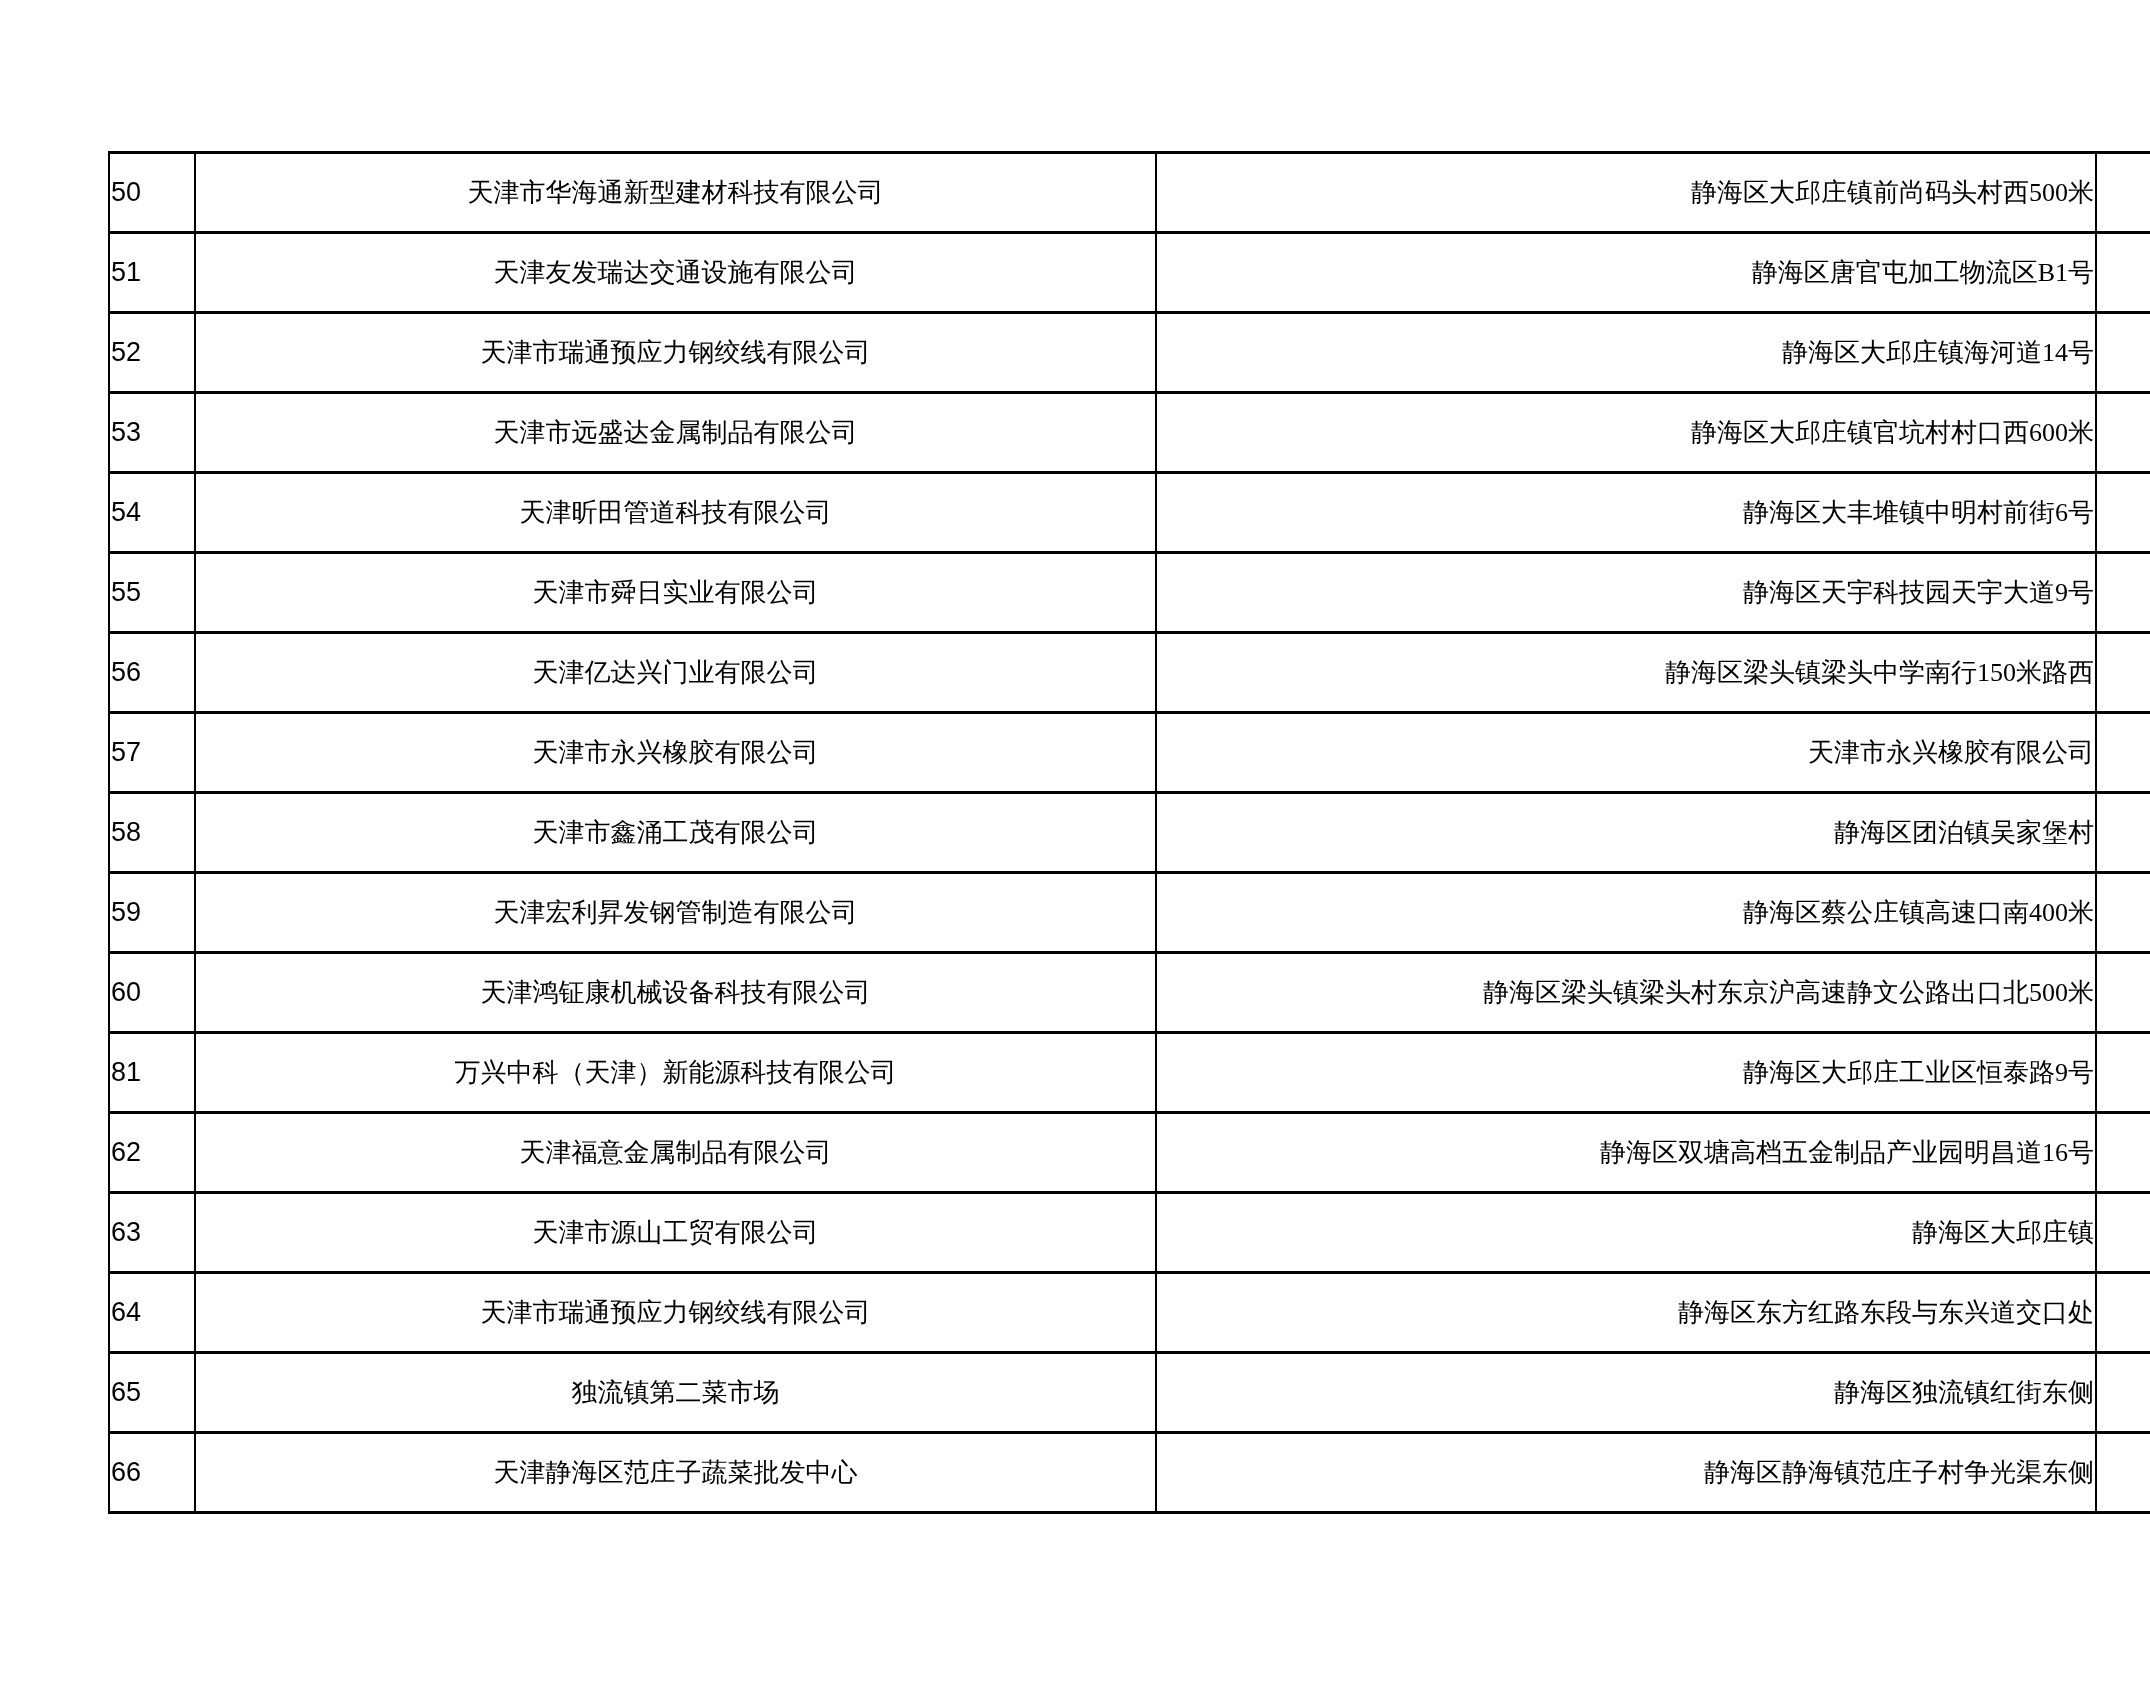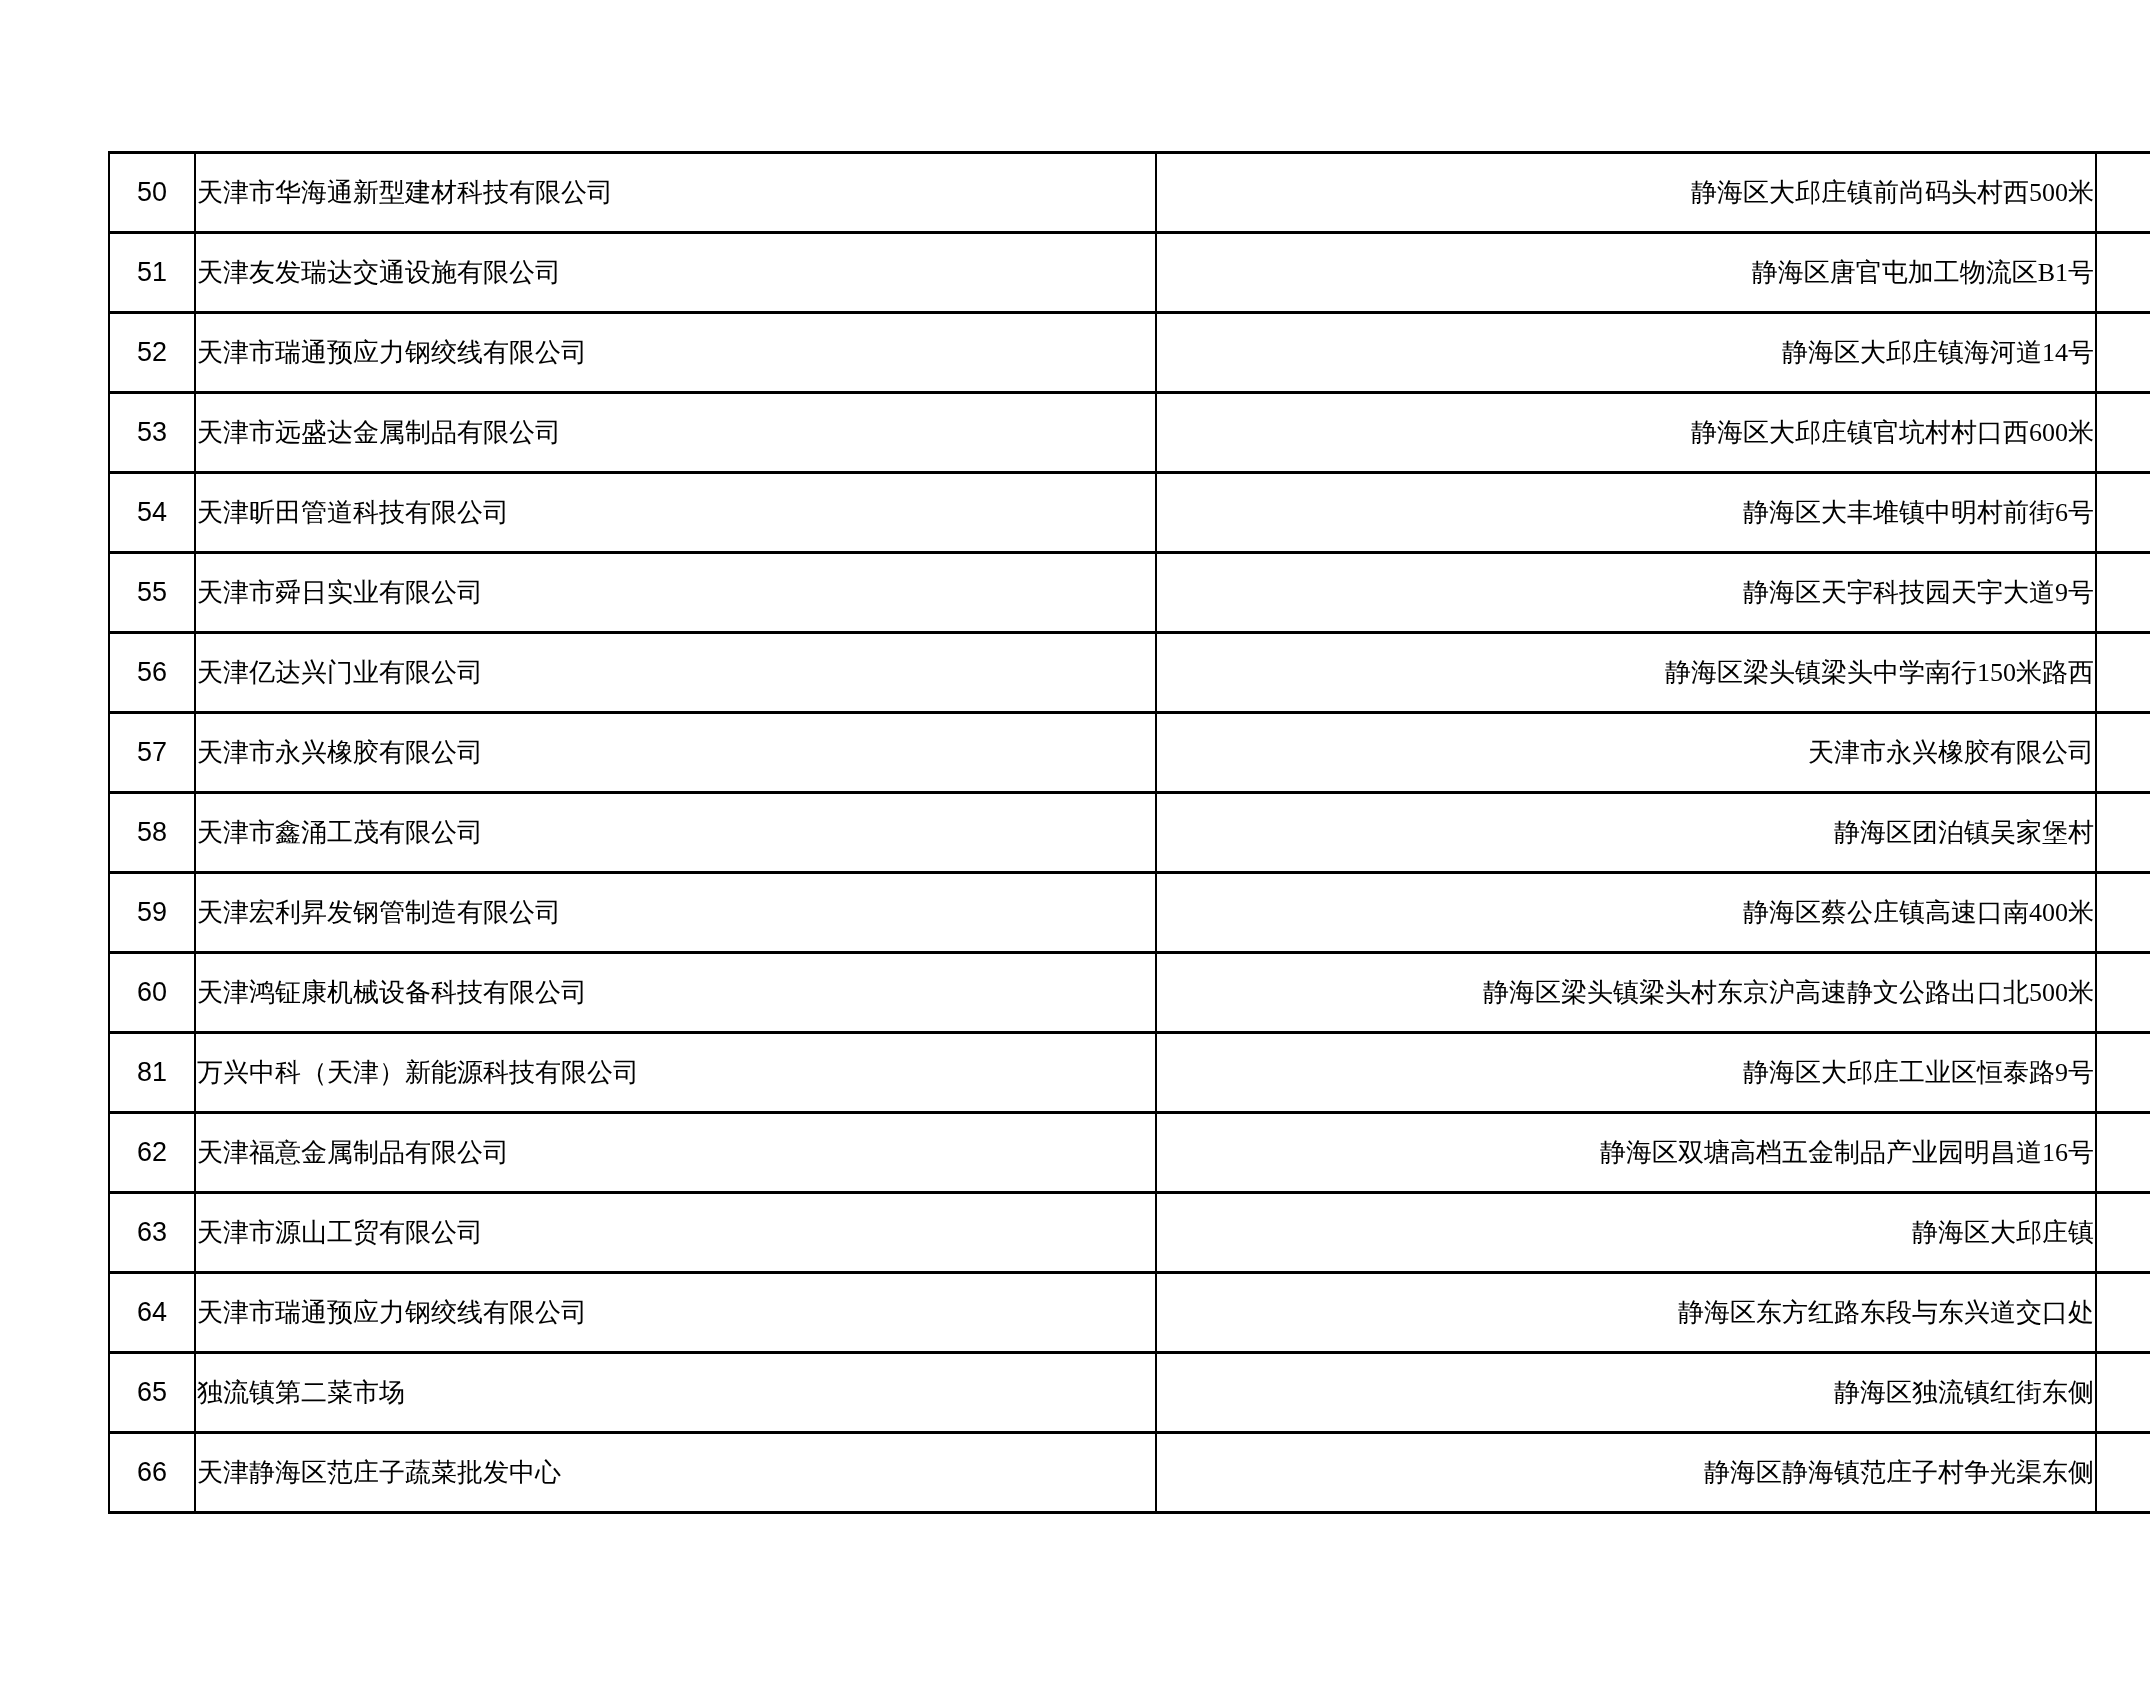--- a/index.html
+++ b/index.html
@@ -43,26 +43,26 @@
     white-space: nowrap;
   }
   col.c-no      { width: 86px; }
   col.c-company { width: 961px; }
   col.c-address { width: 940px; }
   col.c-result  { width: 265px; }
 
   td.cell-no {
     font-family: "Liberation Sans", "DejaVu Sans", sans-serif;
     font-size: 27px;
-    text-align: center;
+    text-align: left;
   }
   td.cell-company {
     font-family: "Liberation Serif", "DejaVu Serif", serif;
     font-size: 26px;
-    text-align: left;
+    text-align: center;
   }
   td.cell-address {
     font-family: "Liberation Serif", "DejaVu Serif", serif;
     font-size: 26px;
     text-align: right;
     padding-left: 4.3px;
   }
   td.cell-result {
     font-family: "Liberation Serif", "DejaVu Serif", serif;
     font-size: 26px;

